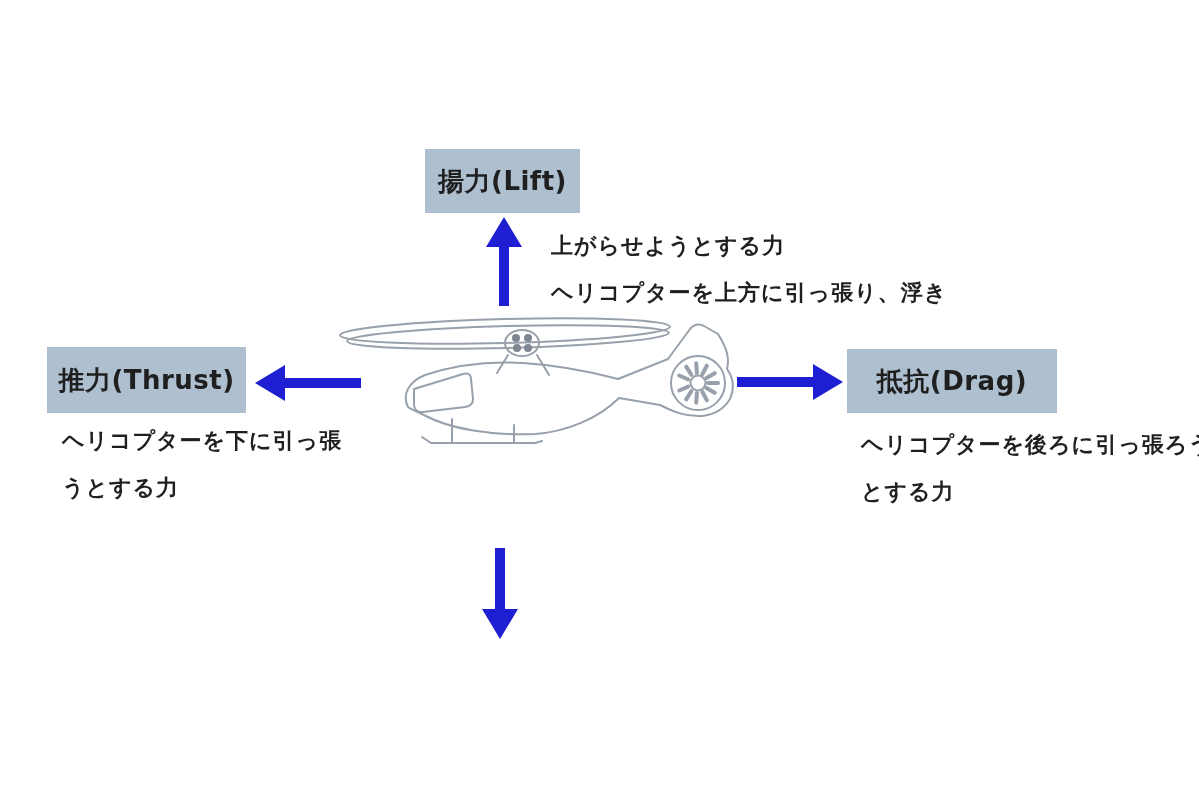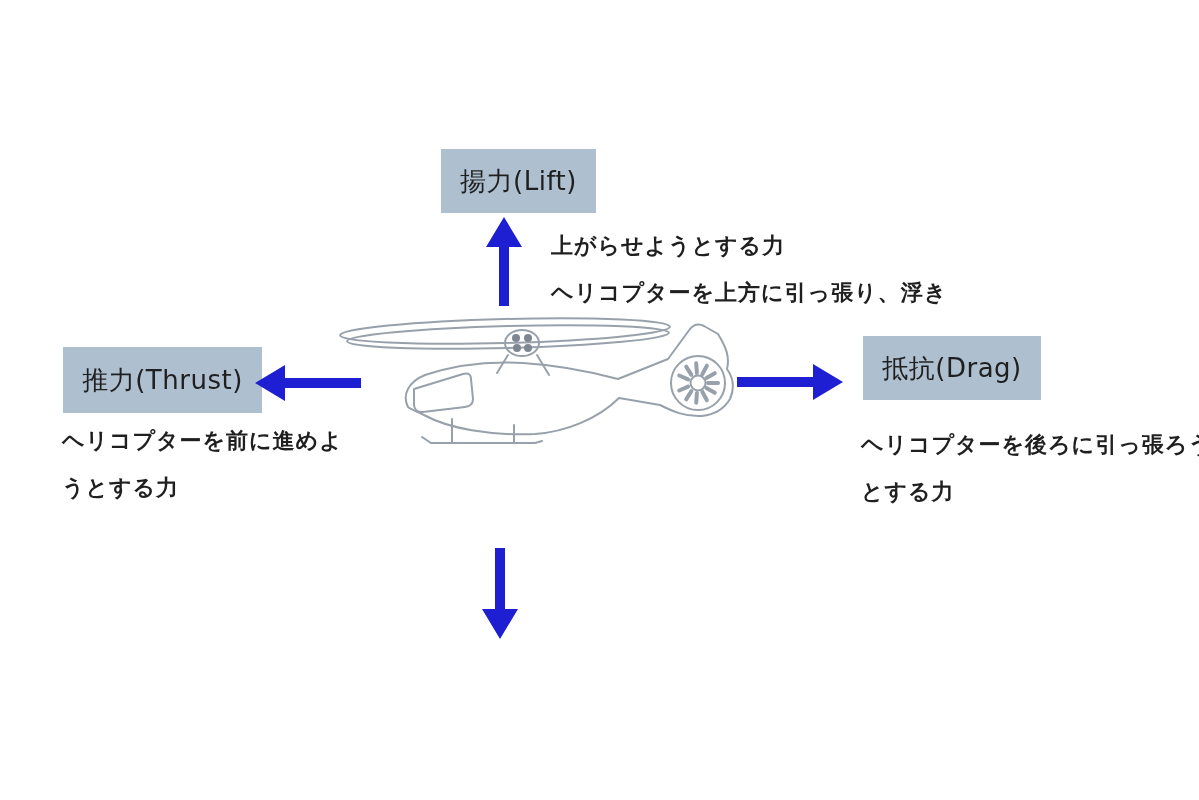--- a/index.html
+++ b/index.html
@@ -9,29 +9,28 @@
     font-family:"DejaVu Sans","Liberation Sans",sans-serif;
     overflow:hidden;position:relative;
   }
   .canvas{position:absolute;left:0;top:0;width:1199px;height:800px;}
 
   .force-box{
     position:absolute;
     background:var(--box-fill,#aebfd0);
     display:flex;align-items:center;justify-content:center;
     color:var(--text,#1f1f1f);
-    font-weight:normal;
+    font-weight:bold;
     font-size:26px;
     letter-spacing:0.5px;
     white-space:nowrap;
-    margin-left:16px;
   }
   .box-lift   {left:425px; top:149px; width:155px; height:64px;}
   .box-thrust {left:47px;  top:347px; width:199px; height:66px;justify-content:center;}
-  .box-drag   {left:847px; top:336px; width:178px; height:64px;}
+  .box-drag   {left:847px; top:349px; width:210px; height:64px;}
   .box-weight {left:400px; top:480px; width:203px; height:65px;}
 
   .arrow{position:absolute;display:block;}
   .arrow polygon{fill:var(--arrow,#1e1ed2);}
   .arrow-up    {left:485px; top:217px; width:38px; height:89px;}
   .arrow-down  {left:481px; top:548px; width:38px; height:91px;}
   .arrow-left  {left:255px; top:364px; width:106px; height:38px;}
   .arrow-right {left:737px; top:363px; width:106px; height:38px;}
 
   .desc{
@@ -128,21 +127,21 @@
     <div>ヘリコプターを上方に引っ張り、浮き</div>
   </div>
 
   <div class="force-box box-thrust">
     <span>推力(Thrust)</span>
   </div>
   <svg class="arrow arrow-left" viewBox="0 0 106 38" aria-hidden="true">
     <polygon points="0,19 30,1 30,14 106,14 106,24 30,24 30,37"></polygon>
   </svg>
   <div class="desc desc-thrust">
-    <div>ヘリコプターを前に進めよ</div>
+    <div>ヘリコプターを下に引っ張</div>
     <div>うとする力</div>
   </div>
 
   <div class="force-box box-drag">
     <span>抵抗(Drag)</span>
   </div>
   <svg class="arrow arrow-right" viewBox="0 0 106 38" aria-hidden="true">
     <polygon points="106,19 76,1 76,14 0,14 0,24 76,24 76,37"></polygon>
   </svg>
   <div class="desc desc-drag">

